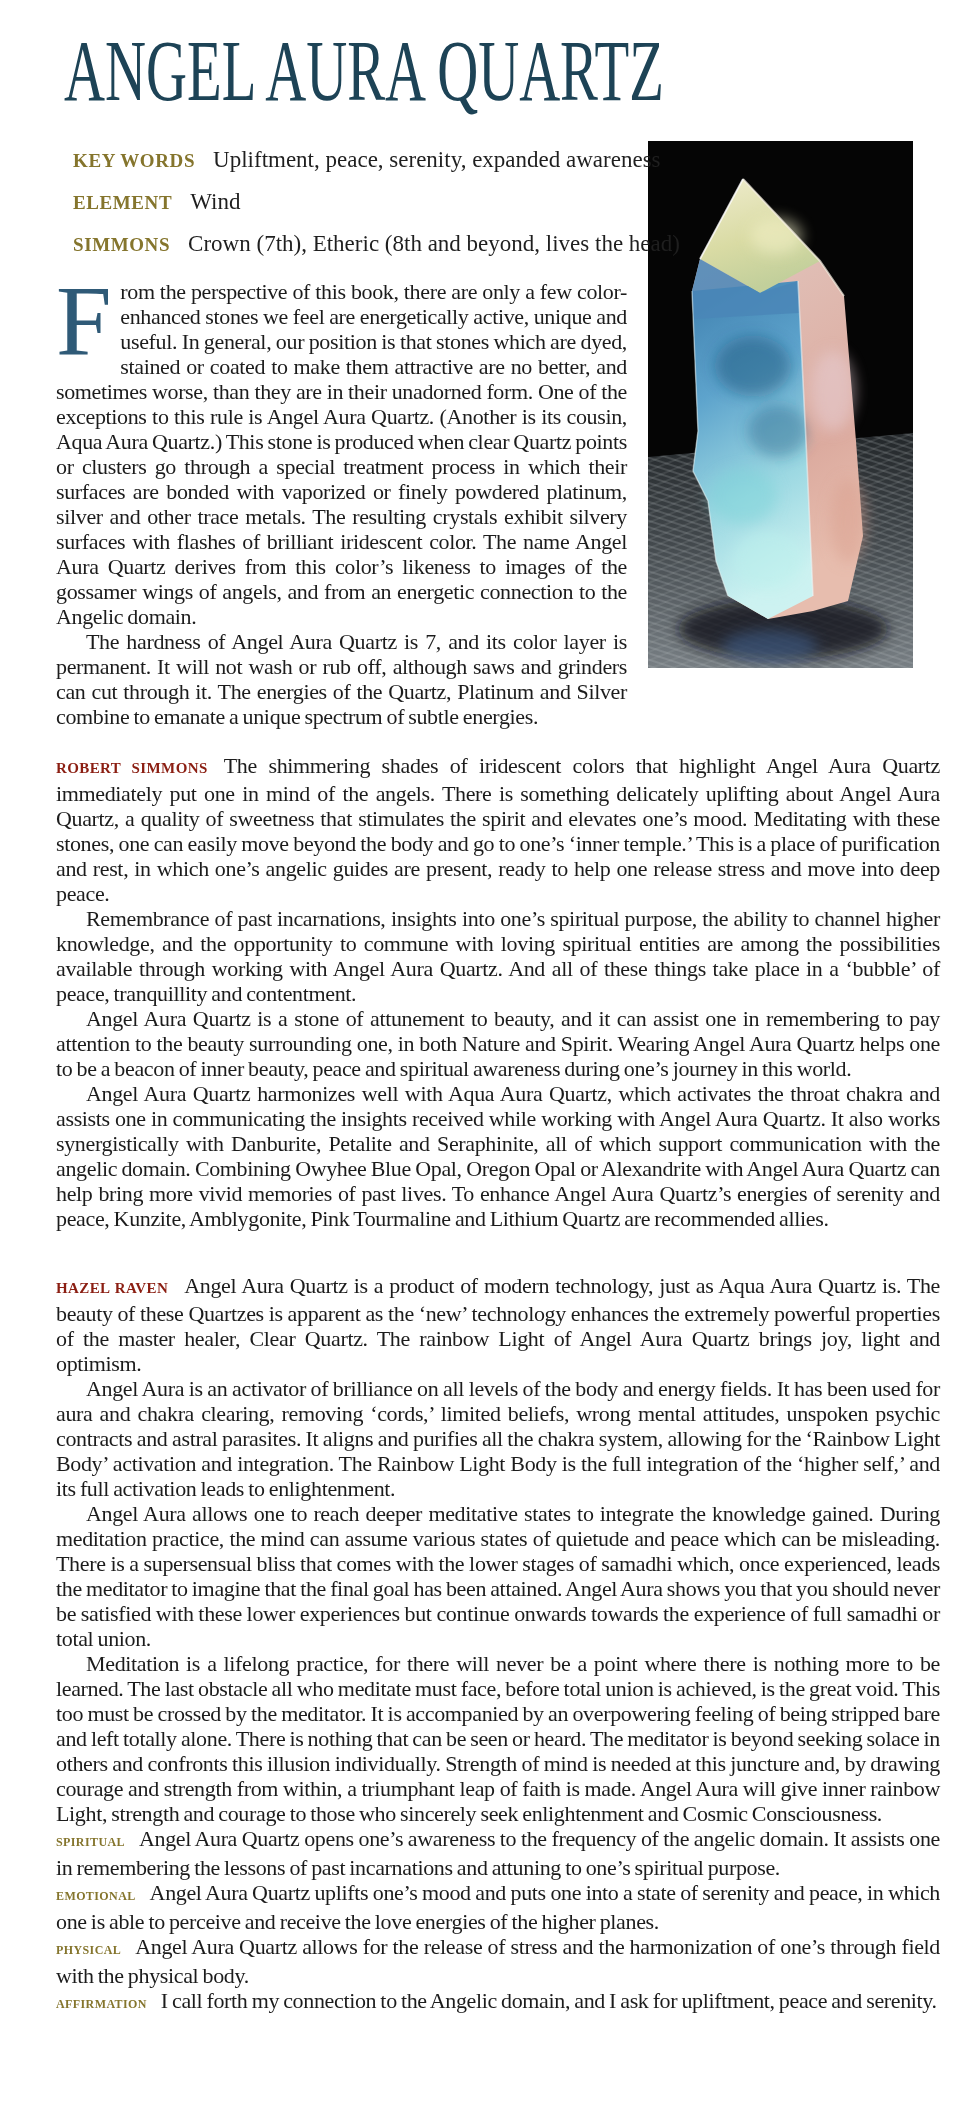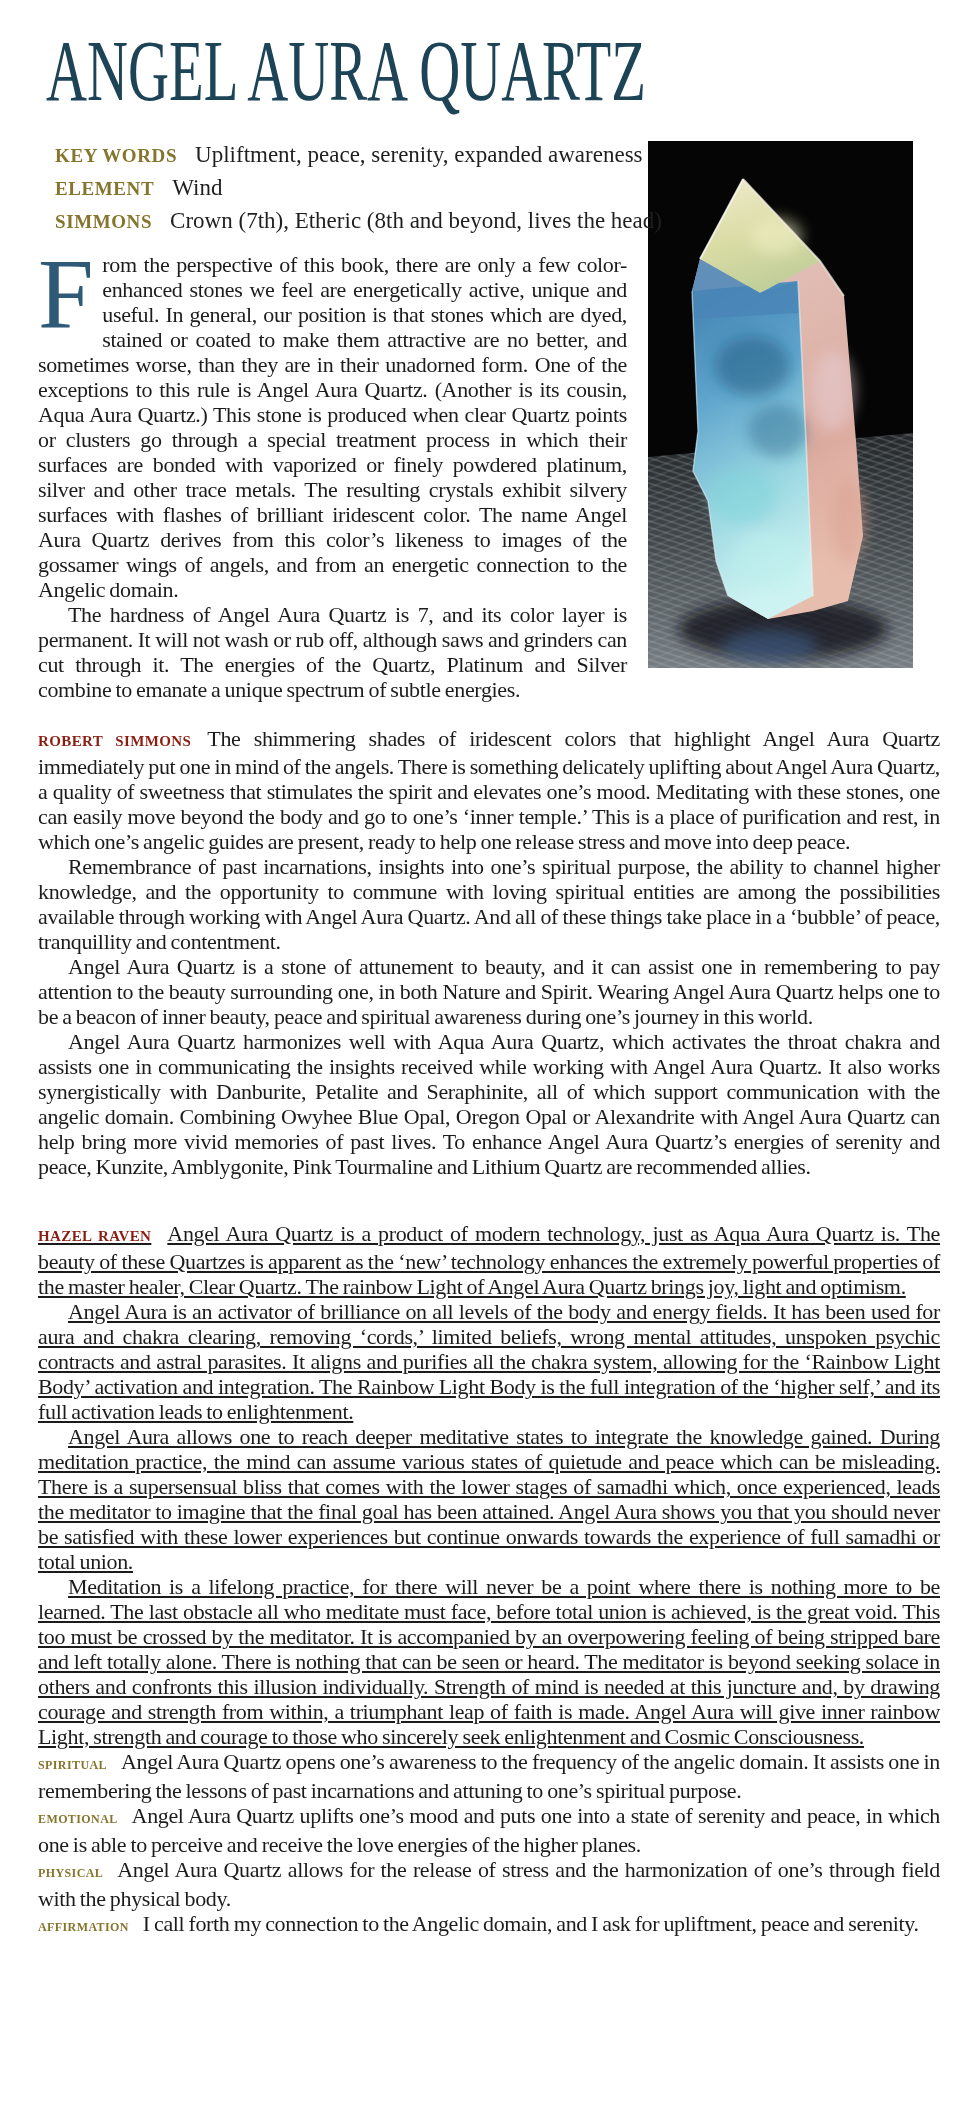--- a/index.html
+++ b/index.html
@@ -1,49 +1,49 @@
 <!DOCTYPE html>
 <html lang="en"><head>
 <meta charset="utf-8">
 <style>
   html,body{margin:0;padding:0;}
   body{
     width:975px;height:2102px;overflow:hidden;background:#ffffff;
     font-family:"Liberation Serif","DejaVu Serif",serif;color:#1b1b1b;
   }
-  .page{padding:26px 35px 0 38px;}
+  .page{padding:26px 35px 0 56px;}
   .title{
     font-weight:normal;color:#1d4356;font-size:86px;line-height:0.92;
     margin:6px 0 0 8px;white-space:nowrap;letter-spacing:0px;
     transform:scaleX(0.66);transform-origin:0 50%;
   }
   .top-section{margin-top:28px;}
   .photo-fig{
     float:right;width:265px;height:527px;margin:2px 27px 16px 21px;
     background:#000;
   }
   .key-info{margin:0 0 14px 17px;}
-  .key-row{font-size:23px;line-height:32px;white-space:nowrap;}
+  .key-row{font-size:23px;line-height:41px;white-space:nowrap;}
   .key-label{
     font-weight:bold;color:#85752d;font-size:19px;letter-spacing:0.6px;
     margin-right:18px;
   }
   .key-value{color:#1f1f1f;}
   .body-par{
     font-size:22px;line-height:25px;text-align:justify;margin:0;
     letter-spacing:-0.35px;word-spacing:-1px;color:#1c1c1c;
     hyphens:auto;-webkit-hyphens:auto;
   }
   .indent{text-indent:30px;}
   .dropcap{
     float:left;font-size:100px;line-height:74px;color:#2f5a77;
     margin:5px 9px 0 0;
   }
   .author-section{margin-top:24px;}
-  .author-section.raven{margin-top:42px;text-decoration:underline;}
+  .author-section.raven{margin-top:42px;}
   .run-head{
     font-weight:bold;color:#8b1e12;font-size:15px;letter-spacing:0.4px;
     margin-right:16px;
   }
   .attr-label{
     font-weight:bold;color:#85752d;font-size:12px;letter-spacing:0.4px;
     margin-right:14px;
   }
   .attributes{margin-top:0;}
   figure{margin:0;}

